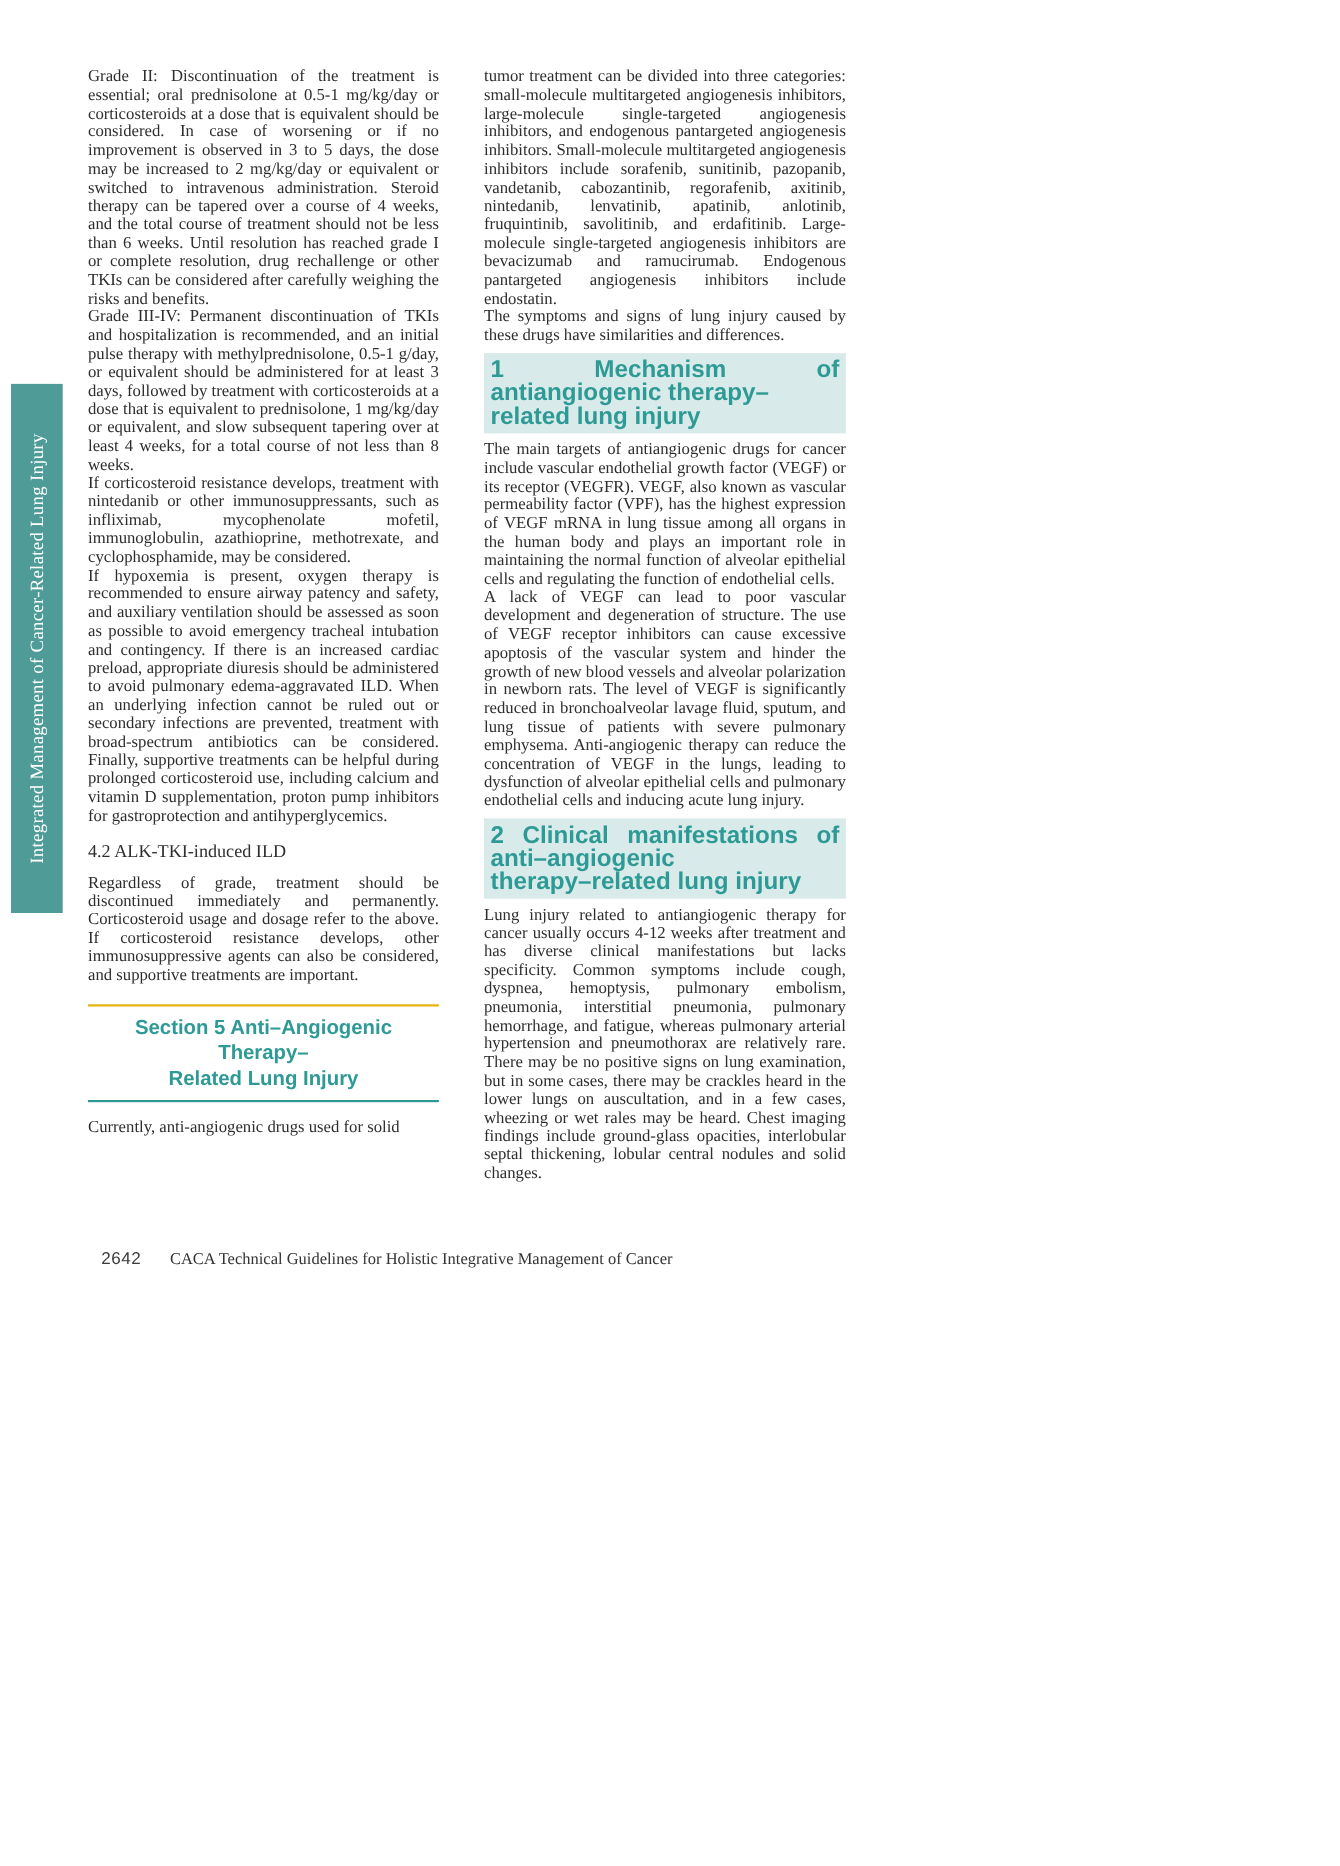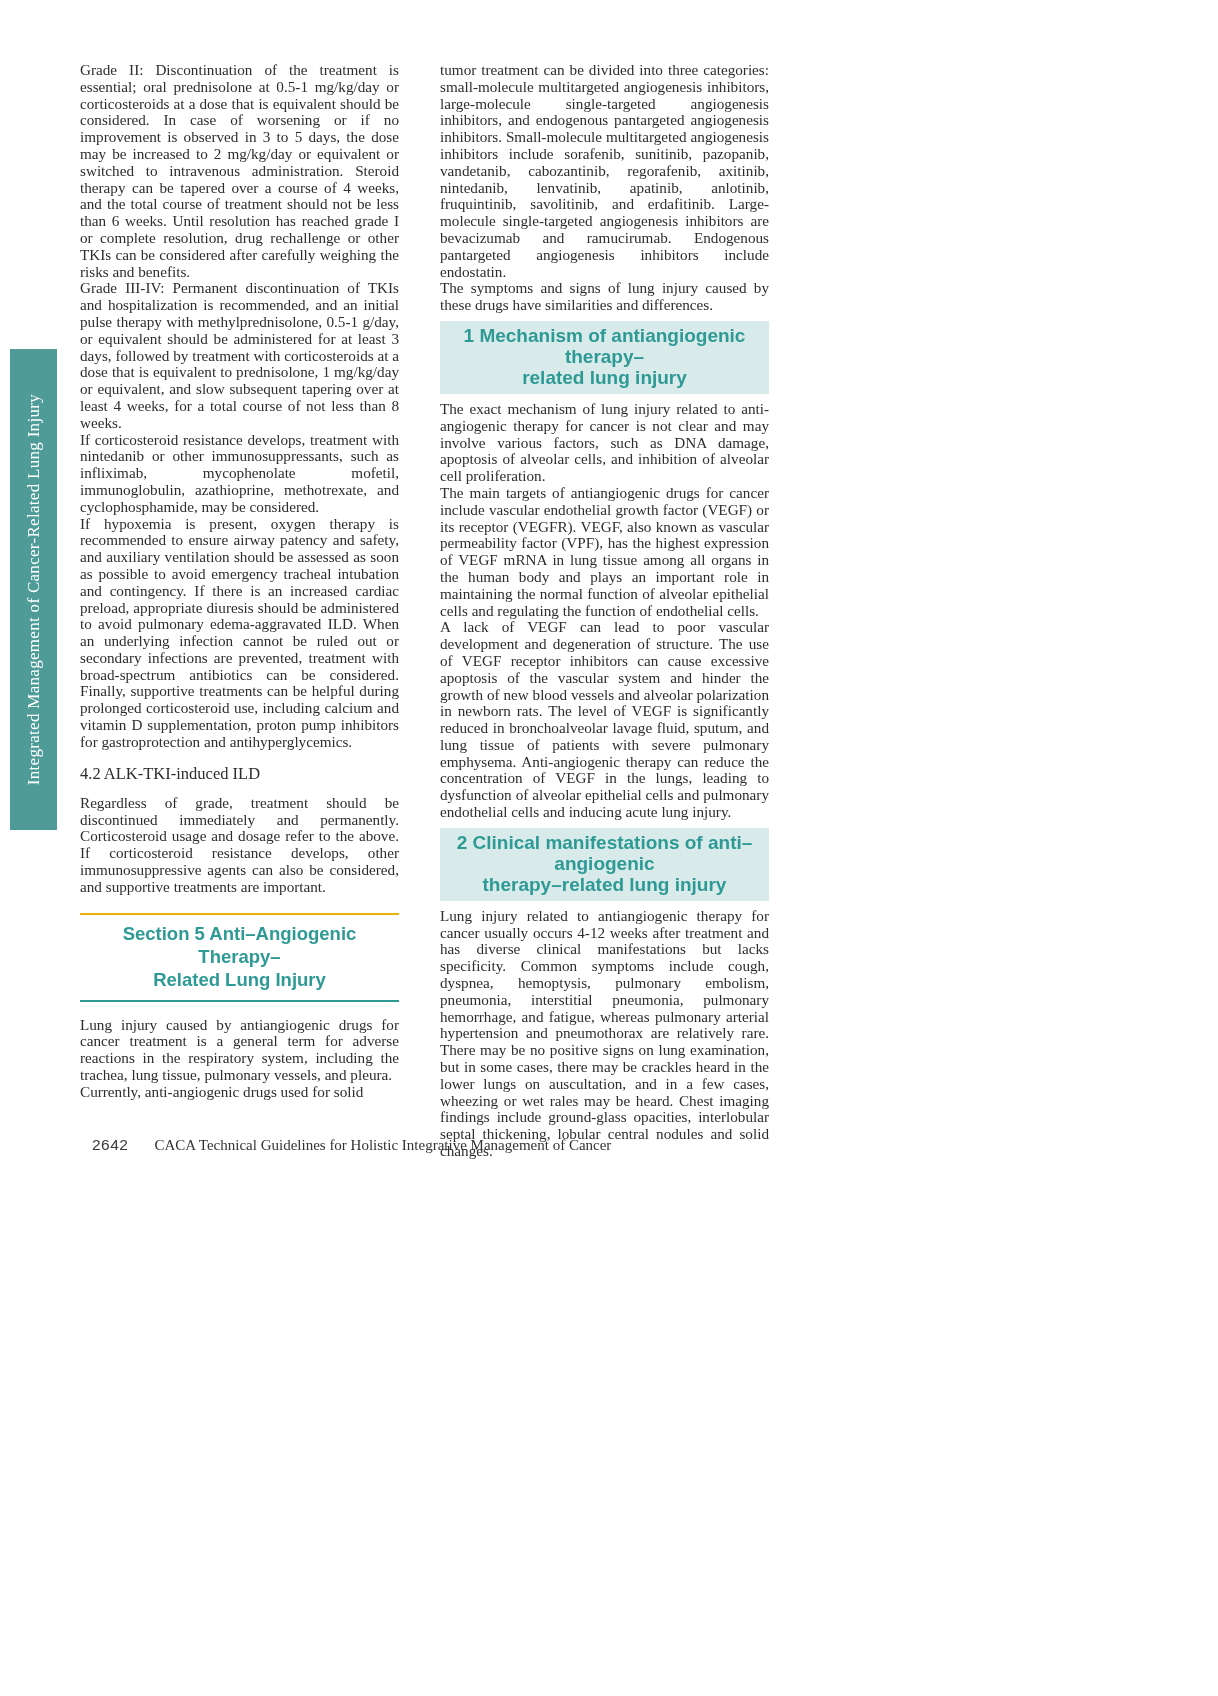--- a/index.html
+++ b/index.html
@@ -55,25 +55,24 @@
     font-family: "Liberation Sans", sans-serif;
     font-weight: 700;
     font-size: 18.5px; line-height: 23px;
   }
   .section-heading span { display: block; }
 
   .boxed-heading {
     margin: 7px 0 7px 0;
     padding: 4px 6px 6px 6px;
     background: #D8EAE9;
-    text-align: center;
     color: #2E9A95;
     font-family: "Liberation Sans", sans-serif;
     font-weight: 700;
-    font-size: 19px; line-height: 21px;
+    font-size: 22px; line-height: 21px;
   }
   .boxed-heading span { display: block; }
 
   
   .footer {
     position: absolute; left: 92px; top: 1136px;
     display: flex; align-items: baseline; gap: 26px;
   }
   .page-num {
     font-family: "Liberation Sans", sans-serif;
@@ -97,32 +96,30 @@
     <p>Grade II: Discontinuation of the treatment is essential; oral prednisolone at 0.5-1 mg/kg/day or corticosteroids at a dose that is equivalent should be considered. In case of worsening or if no improvement is observed in 3 to 5 days, the dose may be increased to 2 mg/kg/day or equivalent or switched to intravenous administration. Steroid therapy can be tapered over a course of 4 weeks, and the total course of treatment should not be less than 6 weeks. Until resolution has reached grade I or complete resolution, drug rechallenge or other TKIs can be considered after carefully weighing the risks and benefits.</p>
     <p>Grade III-IV: Permanent discontinuation of TKIs and hospitalization is recommended, and an initial pulse therapy with methylprednisolone, 0.5-1 g/day, or equivalent should be administered for at least 3 days, followed by treatment with corticosteroids at a dose that is equivalent to prednisolone, 1 mg/kg/day or equivalent, and slow subsequent tapering over at least 4 weeks, for a total course of not less than 8 weeks.</p>
     <p>If corticosteroid resistance develops, treatment with nintedanib or other immunosuppressants, such as infliximab, mycophenolate mofetil, immunoglobulin, azathioprine, methotrexate, and cyclophosphamide, may be considered.</p>
     <p>If hypoxemia is present, oxygen therapy is recommended to ensure airway patency and safety, and auxiliary ventilation should be assessed as soon as possible to avoid emergency tracheal intubation and contingency. If there is an increased cardiac preload, appropriate diuresis should be administered to avoid pulmonary edema-aggravated ILD. When an underlying infection cannot be ruled out or secondary infections are prevented, treatment with broad-spectrum antibiotics can be considered. Finally, supportive treatments can be helpful during prolonged corticosteroid use, including calcium and vitamin D supplementation, proton pump inhibitors for gastroprotection and antihyperglycemics.</p>
     <h3 class="sub-heading">4.2 ALK-TKI-induced ILD</h3>
     <p>Regardless of grade, treatment should be discontinued immediately and permanently. Corticosteroid usage and dosage refer to the above. If corticosteroid resistance develops, other immunosuppressive agents can also be considered, and supportive treatments are important.</p>
     <div class="section-heading">
       <span>Section 5 Anti–Angiogenic Therapy–</span>
       <span>Related Lung Injury</span>
     </div>
-    <p>Lung injury caused by antiangiogenic drugs for cancer treatment is a general term for adverse reactions in the respiratory system, including the trachea, lung tissue, pulmonary vessels, and pleura.</p>
     <p>Currently, anti-angiogenic drugs used for solid</p>
   </div>
 
   <div class="col col-right">
     <p>tumor treatment can be divided into three categories: small-molecule multitargeted angiogenesis inhibitors, large-molecule single-targeted angiogenesis inhibitors, and endogenous pantargeted angiogenesis inhibitors. Small-molecule multitargeted angiogenesis inhibitors include sorafenib, sunitinib, pazopanib, vandetanib, cabozantinib, regorafenib, axitinib, nintedanib, lenvatinib, apatinib, anlotinib, fruquintinib, savolitinib, and erdafitinib. Large-molecule single-targeted angiogenesis inhibitors are bevacizumab and ramucirumab. Endogenous pantargeted angiogenesis inhibitors include endostatin.</p>
     <p>The symptoms and signs of lung injury caused by these drugs have similarities and differences.</p>
     <div class="boxed-heading">
       <span>1 Mechanism of antiangiogenic therapy–</span>
       <span>related lung injury</span>
     </div>
-    <p>The exact mechanism of lung injury related to anti-angiogenic therapy for cancer is not clear and may involve various factors, such as DNA damage, apoptosis of alveolar cells, and inhibition of alveolar cell proliferation.</p>
     <p>The main targets of antiangiogenic drugs for cancer include vascular endothelial growth factor (VEGF) or its receptor (VEGFR). VEGF, also known as vascular permeability factor (VPF), has the highest expression of VEGF mRNA in lung tissue among all organs in the human body and plays an important role in maintaining the normal function of alveolar epithelial cells and regulating the function of endothelial cells.</p>
     <p>A lack of VEGF can lead to poor vascular development and degeneration of structure. The use of VEGF receptor inhibitors can cause excessive apoptosis of the vascular system and hinder the growth of new blood vessels and alveolar polarization in newborn rats. The level of VEGF is significantly reduced in bronchoalveolar lavage fluid, sputum, and lung tissue of patients with severe pulmonary emphysema. Anti-angiogenic therapy can reduce the concentration of VEGF in the lungs, leading to dysfunction of alveolar epithelial cells and pulmonary endothelial cells and inducing acute lung injury.</p>
     <div class="boxed-heading">
       <span>2 Clinical manifestations of anti–angiogenic</span>
       <span>therapy–related lung injury</span>
     </div>
     <p>Lung injury related to antiangiogenic therapy for cancer usually occurs 4-12 weeks after treatment and has diverse clinical manifestations but lacks specificity. Common symptoms include cough, dyspnea, hemoptysis, pulmonary embolism, pneumonia, interstitial pneumonia, pulmonary hemorrhage, and fatigue, whereas pulmonary arterial hypertension and pneumothorax are relatively rare. There may be no positive signs on lung examination, but in some cases, there may be crackles heard in the lower lungs on auscultation, and in a few cases, wheezing or wet rales may be heard. Chest imaging findings include ground-glass opacities, interlobular septal thickening, lobular central nodules and solid changes.</p>
   </div>
 
   <div class="footer">

